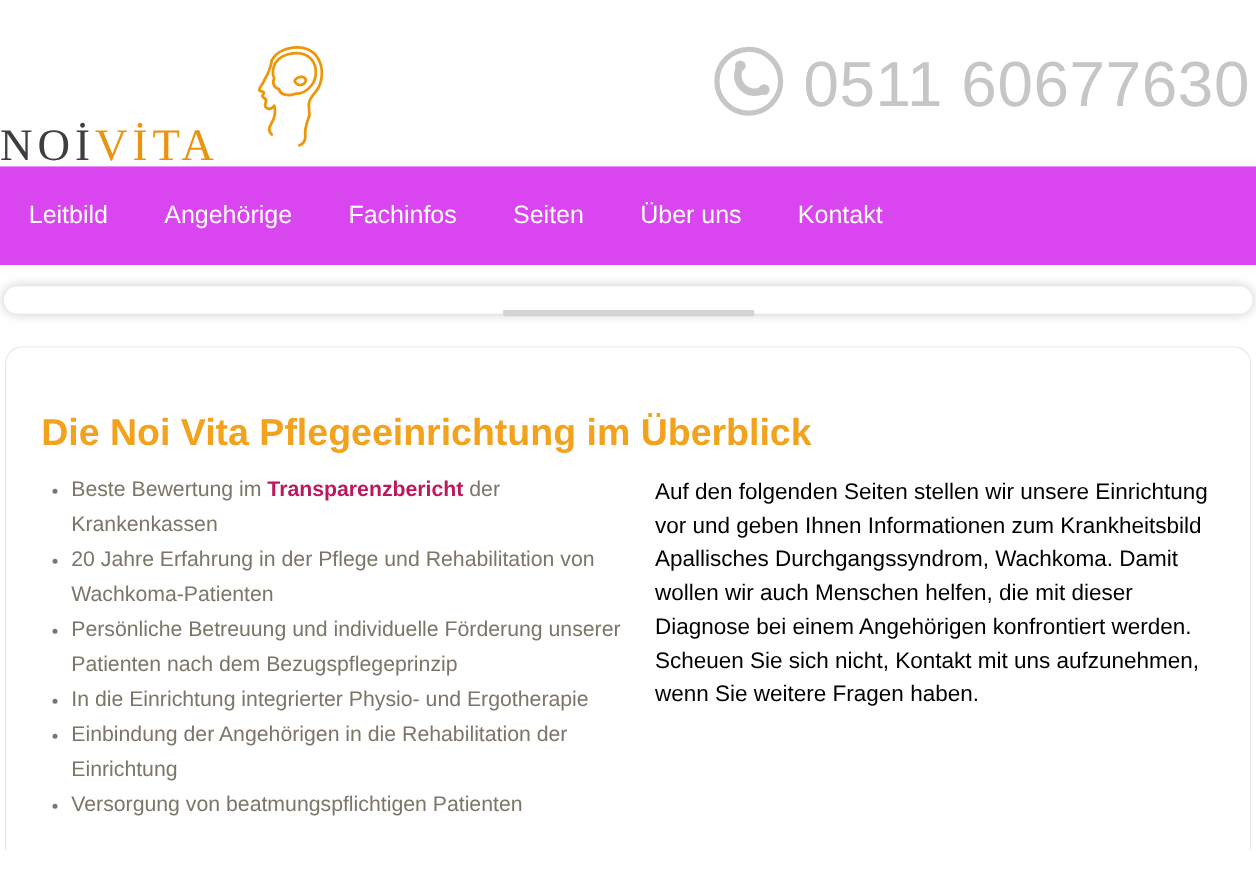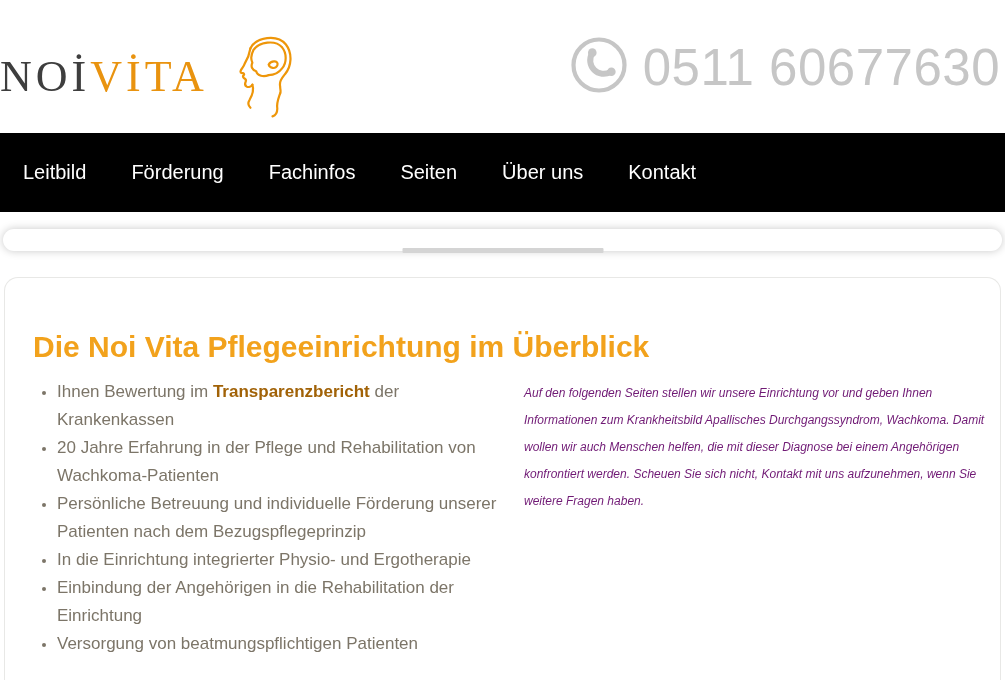--- a/index.html
+++ b/index.html
@@ -8,36 +8,36 @@
     width: 1005px; height: 700px; overflow: hidden;
     background: #ffffff;
     font-family: "Liberation Sans", sans-serif;
   }
 
   
   .header { position: relative; height: 133px; background: #fff; }
   .logo { position: absolute; left: 0; top: 28px; display: flex; align-items: flex-start; cursor: pointer; }
   .logo-text {
     font-family: "Liberation Serif", serif;
-    font-size: 44px; letter-spacing: 4px; line-height: 1;
-    margin-top: 27px; white-space: nowrap;
+    font-size: 36px; letter-spacing: 4px; line-height: 1;
+    margin-top: 70px; white-space: nowrap;
   }
   .logo-noi  { color: #3e3e3e; }
   .logo-vita { color: #e9930f; }
   .logo-head { margin-left: 16px; margin-top: 4px; }
 
   .phone { position: absolute; right: 5px; top: 36px; display: flex; align-items: center; gap: 15px; }
   .phone-number {
     font-size: 51px; font-weight: 300; color: #c6c6c6;
     letter-spacing: 0.5px; white-space: nowrap; line-height: 1;
   }
 
   
   .nav {
-    height: 79px; background: #000000;
+    height: 79px; background: #d946ef;
     display: flex; align-items: center; gap: 45px; padding-left: 23px;
   }
   .nav-item { color: #ffffff; font-size: 20px; cursor: pointer; white-space: nowrap; }
 
   
   .strip {
     position: relative; margin: 17px 3px 0; height: 22px;
     background: #ffffff; border-radius: 12px;
     box-shadow: 0 0 9px rgba(0,0,0,0.22);
   }
@@ -62,23 +62,23 @@
     margin: 32px 0 0; font-size: 19px; font-weight: 400; line-height: 22px;
     color: #f2a21c;
   }
   .columns { display: flex; margin-top: 12px; }
   .col-left { width: 465px; flex: none; }
   .qual-list {
     margin: 0; padding: 2px 0 0 24px;
     color: #7c7568; font-size: 17px; line-height: 28px;
   }
   .qual-list li::marker { color: #7c7568; font-size: 14px; }
-  .tb-link { font-weight: 700; color: #a16207; text-decoration: none; cursor: pointer; }
+  .tb-link { font-weight: 700; color: #be185d; text-decoration: none; cursor: pointer; }
   .col-right { width: 462px; flex: none; margin-left: 26px; }
-  .intro { margin: 4px 0 0; color: #701a75; font-size: 12px; line-height: 27px; font-style: italic; }
+  .intro { margin: 4px 0 0; color: #000000; font-size: 18px; line-height: 27px; }
 </style>
 </head>
 <body>
 
 <div>
 
   <div class="header">
     <div class="logo">
       <div class="logo-text">
         <span class="logo-noi">NOİ</span><span class="logo-vita">VİTA</span>
@@ -111,38 +111,38 @@
             <circle cx="42.5" cy="25" r="4.3"></circle>
           </g>
         </svg>
       </span>
       <span class="phone-number">0511 60677630</span>
     </div>
   </div>
 
   <div class="nav">
     <span class="nav-item">Leitbild</span>
-    <span class="nav-item">Förderung</span>
+    <span class="nav-item">Angehörige</span>
     <span class="nav-item">Fachinfos</span>
     <span class="nav-item">Seiten</span>
     <span class="nav-item">Über uns</span>
     <span class="nav-item">Kontakt</span>
   </div>
 
   <div class="strip">
     <div class="strip-handle"></div>
   </div>
 
   <div class="content">
     <h1 class="page-title">Die Noi Vita Pflegeeinrichtung im Überblick</h1>
 
     <div class="columns">
       <div class="col-left">
         <ul class="qual-list">
-          <li><span>Ihnen Bewertung im </span><a class="tb-link">Transparenzbericht</a><span> der Krankenkassen</span></li>
+          <li><span>Beste Bewertung im </span><a class="tb-link">Transparenzbericht</a><span> der Krankenkassen</span></li>
           <li>20 Jahre Erfahrung in der Pflege und Rehabilitation von Wachkoma-Patienten</li>
           <li>Persönliche Betreuung und individuelle Förderung unserer Patienten nach dem Bezugspflegeprinzip</li>
           <li>In die Einrichtung integrierter Physio- und Ergotherapie</li>
           <li>Einbindung der Angehörigen in die Rehabilitation der Einrichtung</li>
           <li>Versorgung von beatmungspflichtigen Patienten</li>
         </ul>
       </div>
       <div class="col-right">
         <p class="intro">Auf den folgenden Seiten stellen wir unsere Einrichtung vor und geben Ihnen Informationen zum Krankheitsbild Apallisches Durchgangssyndrom, Wachkoma. Damit wollen wir auch Menschen helfen, die mit dieser Diagnose bei einem Angehörigen konfrontiert werden. Scheuen Sie sich nicht, Kontakt mit uns aufzunehmen, wenn Sie weitere Fragen haben.</p>
       </div>

